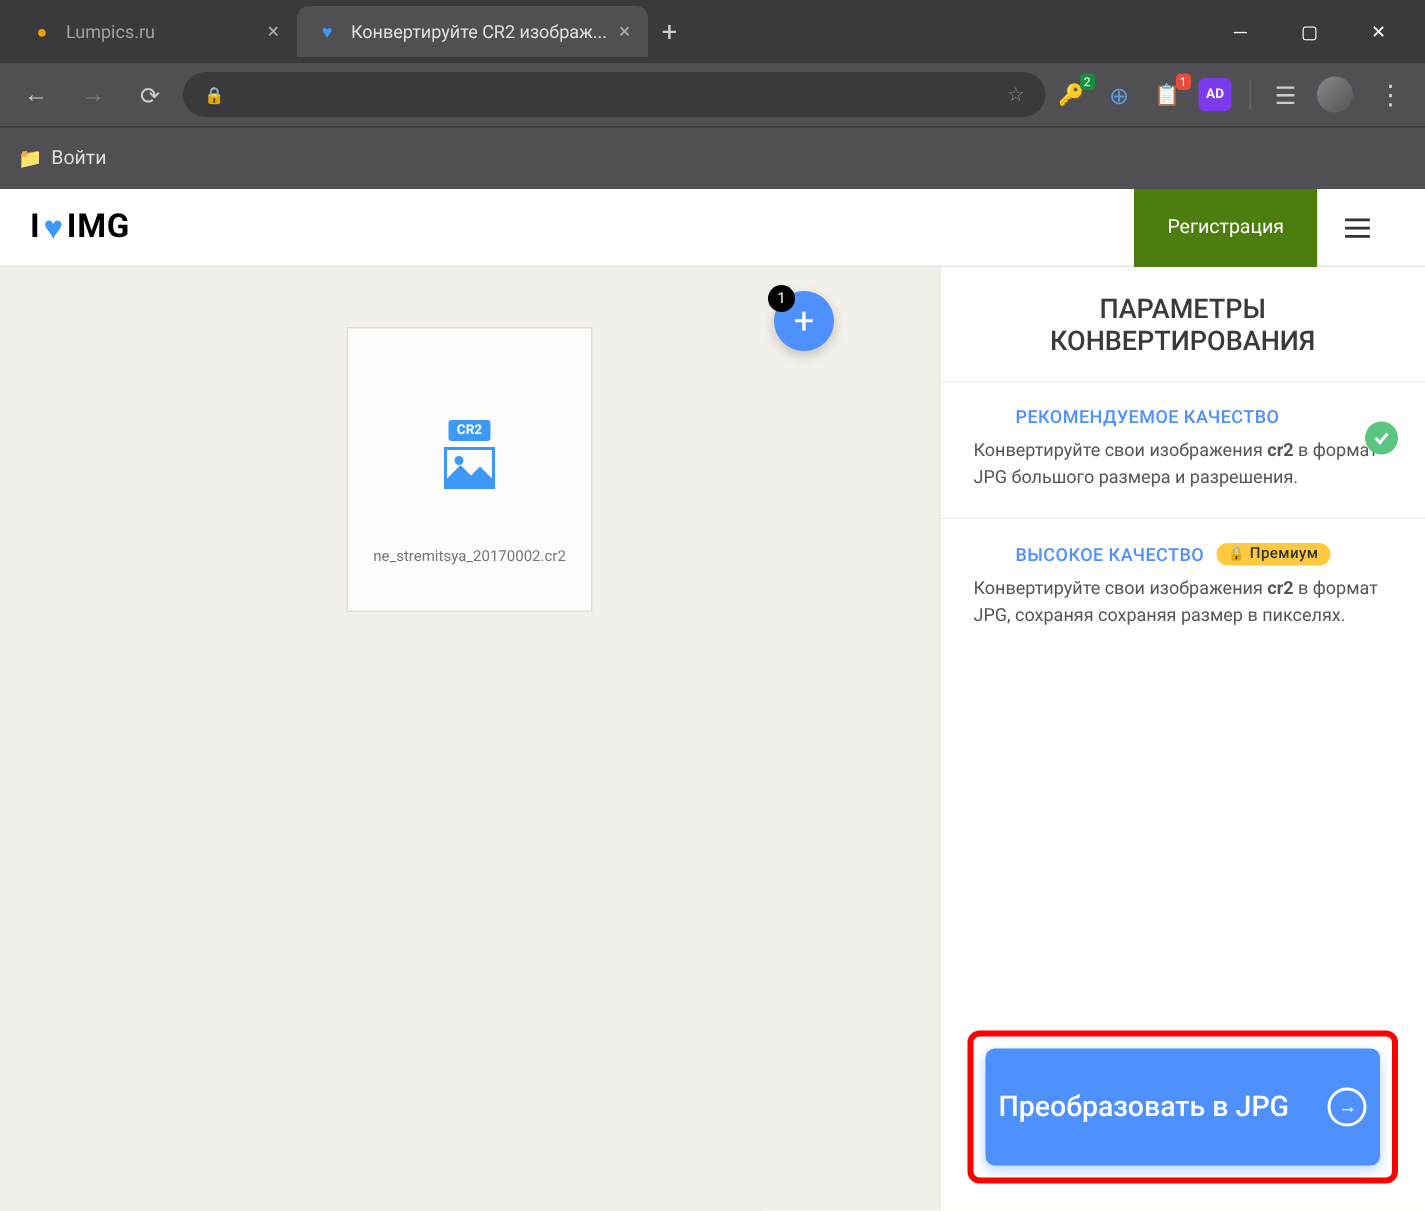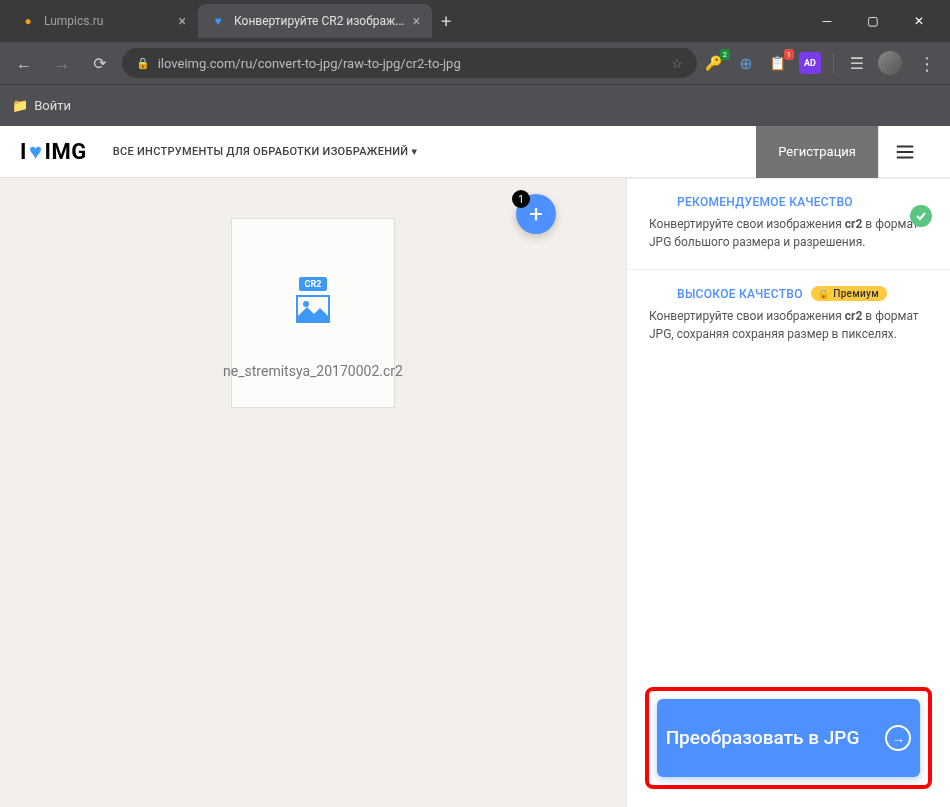--- a/index.html
+++ b/index.html
@@ -29,32 +29,32 @@
     .bookmark { display: flex; align-items: center; gap: 6px; color: #ddd; font-size: 13px; cursor: pointer; }
     .bookmark .folder { color: #e8c56a; }
     
     
     .site-header { height: 52px; background: #fff; border-bottom: 1px solid #e5e5e5; display: flex; align-items: center; padding: 0 20px 0 20px; }
     .logo { display: flex; align-items: center; font-weight: 700; font-size: 22px; letter-spacing: 0.5px; cursor: pointer; }
     .logo .heart { color: #3d99f5; margin: 0 2px; }
     .tools-link { margin-left: 26px; font-size: 11px; font-weight: 500; color: #404040; cursor: pointer; letter-spacing: 0.3px; }
     .spacer { flex: 1; }
     .login-btn { height: 52px; padding: 0 24px; display: flex; align-items: center; font-size: 13px; color: #555; cursor: pointer; border-left: 1px solid #e5e5e5; }
-    .register-btn { height: 52px; padding: 0 22px; background: #737373; color: #fff; font-size: 13px; display: flex; align-items: center; cursor: pointer; }
+    .register-btn { height: 52px; padding: 0 22px; background: #4d7c0f; color: #fff; font-size: 13px; display: flex; align-items: center; cursor: pointer; }
     .hamburger { width: 52px; height: 52px; display: flex; align-items: center; justify-content: center; cursor: pointer; border-left: 1px solid #e5e5e5; }
     .hamburger svg { width: 22px; height: 22px; }
     
     
     .main { display: flex; height: calc(807px - 126px - 52px); }
     .workspace { flex: 1; background: #f3f0eb; position: relative; display: flex; align-items: flex-start; justify-content: center; padding-top: 40px; }
     .file-card { width: 164px; height: 190px; background: #fcfcfa; border: 1px solid #e0ddd7; display: flex; flex-direction: column; align-items: center; justify-content: center; gap: 40px; padding-top: 30px; }
     .file-icon { display: flex; flex-direction: column; align-items: center; }
     .badge-cr2 { background: #3d99f5; color: #fff; font-size: 9px; font-weight: 700; padding: 2px 6px; border-radius: 2px; margin-bottom: 4px; }
     .file-thumb { width: 34px; height: 28px; }
-    .file-name { font-size: 14px; color: #777; }
+    .file-name { font-size: 10px; color: #777; }
     
     .add-btn { position: absolute; top: 16px; left: 516px; width: 40px; height: 40px; border-radius: 20px; background: #4d90fe; color: #fff; display: flex; align-items: center; justify-content: center; font-size: 24px; cursor: pointer; box-shadow: 0 3px 8px rgba(0,0,0,0.2); }
     .count-badge { position: absolute; top: -4px; left: -4px; width: 18px; height: 18px; border-radius: 9px; background: #000; color: #fff; font-size: 10px; display: flex; align-items: center; justify-content: center; }
     
     .sidebar { width: 324px; background: #fff; border-left: 1px solid #e5e5e5; display: flex; flex-direction: column; }
     .side-title { padding: 18px 20px 16px; text-align: center; font-size: 18px; font-weight: 500; color: #3a3a3a; }
     .quality-section { padding: 16px 22px 18px; border-top: 1px solid #eee; position: relative; }
     .quality-title { font-size: 12px; font-weight: 500; color: #4d90fe; letter-spacing: 0.3px; margin-bottom: 6px; display: flex; align-items: center; gap: 8px; padding-left: 28px; }
     .premium-badge { background: #ffc940; color: #333; font-size: 10px; padding: 2px 8px; border-radius: 10px; display: inline-flex; align-items: center; gap: 3px; }
     .quality-desc { font-size: 12px; color: #555; line-height: 1.5; }
@@ -87,21 +87,20 @@
       <div class="window-btn">▢</div>
       <div class="window-btn">✕</div>
     </div>
   </div>
   <div class="addr-bar">
     <div class="nav-btn">←</div>
     <div class="nav-btn" style="opacity:.4;">→</div>
     <div class="nav-btn">⟳</div>
     <div class="url-field">
       <span class="lock">🔒</span>
-      <span>iloveimg.com/ru/convert-to-jpg/raw-to-jpg/cr2-to-jpg</span>
       <span style="margin-left:auto;color:#888;">☆</span>
     </div>
     <div class="ext-icons">
       <div class="ext-icon" style="position:relative;">
         <span style="font-size:14px;">🔑</span>
         <span style="position:absolute;top:-3px;right:-5px;background:#1a8f3a;color:#fff;border-radius:3px;font-size:8px;padding:1px 3px;">2</span>
       </div>
       <div class="ext-icon" style="color:#5b9bd5;font-size:16px;">⊕</div>
       <div class="ext-icon" style="position:relative;">
         <span style="color:#5b9bd5;font-size:14px;">📋</span>
@@ -121,21 +120,20 @@
     </div>
   </div>
 </div>
 
 <div class="site-header">
   <div class="logo">
     <span>I</span>
     <span class="heart">♥</span>
     <span>IMG</span>
   </div>
-  <div class="tools-link">ВСЕ ИНСТРУМЕНТЫ ДЛЯ ОБРАБОТКИ ИЗОБРАЖЕНИЙ ▾</div>
   <div class="spacer"></div>
   <div class="register-btn">Регистрация</div>
   <div class="hamburger">
     <svg viewBox="0 0 24 24">
         <path d="M3 6h18M3 12h18M3 18h18" stroke="#333" stroke-width="2" fill="none"></path>
       </svg>
   </div>
 </div>
 
 <div class="main">
@@ -151,20 +149,21 @@
       </div>
       <div class="file-name">ne_stremitsya_20170002.cr2</div>
     </div>
     <div class="add-btn">
       <div class="count-badge">1</div>
       <span>+</span>
     </div>
   </div>
 
   <div class="sidebar">
+    <div class="side-title">ПАРАМЕТРЫ КОНВЕРТИРОВАНИЯ</div>
 
     <div class="quality-section">
       <div class="quality-title">РЕКОМЕНДУЕМОЕ КАЧЕСТВО</div>
       <div class="quality-desc">
         <span>Конвертируйте свои изображения </span><b>cr2</b><span> в формат JPG большого размера и разрешения.</span>
       </div>
       <div class="check-icon">
         <svg width="12" height="12" viewBox="0 0 12 12">
             <path d="M2 6 L5 9 L10 3" stroke="#fff" stroke-width="2" fill="none"></path>
           </svg>

